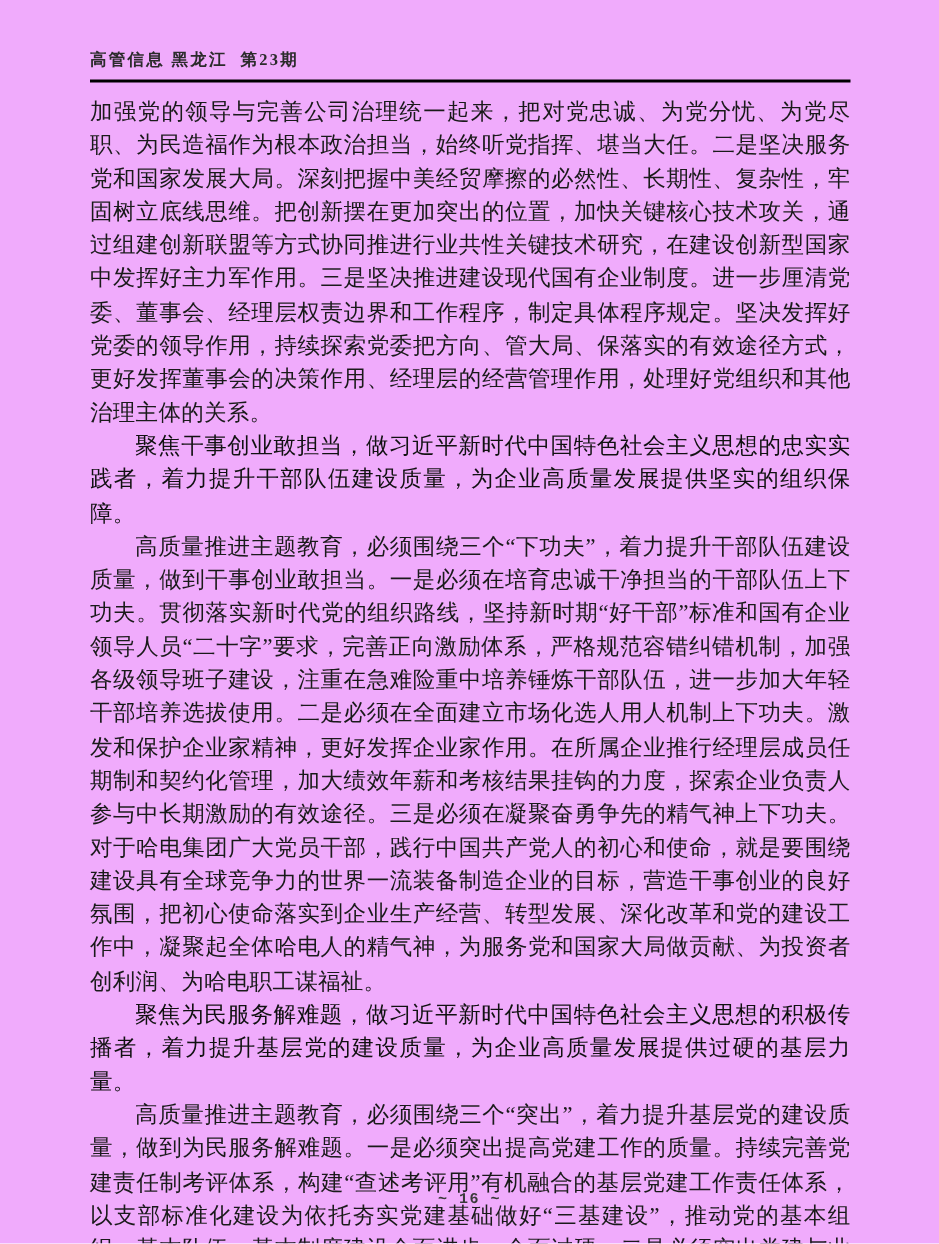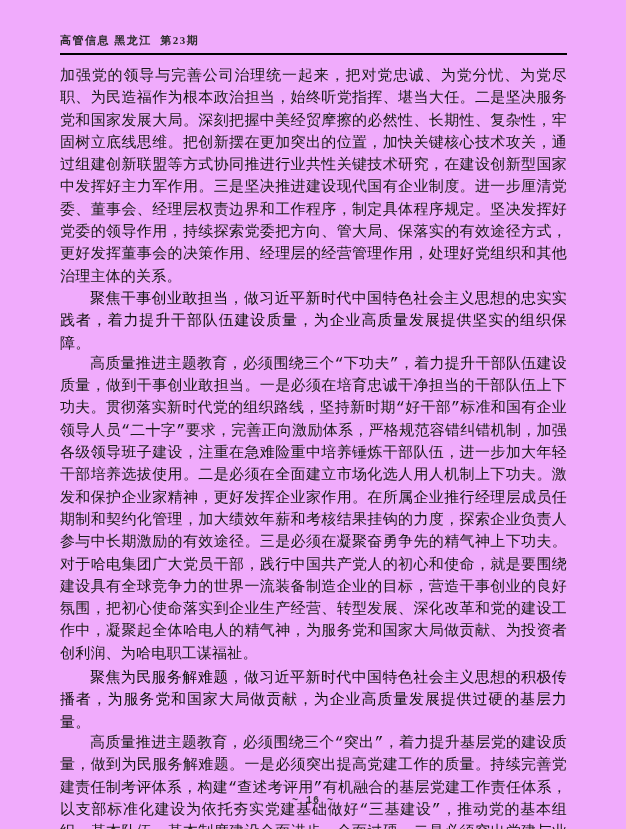--- a/index.html
+++ b/index.html
@@ -42,21 +42,20 @@
     font-size: 15px;
     line-height: 22.3px;
     letter-spacing: 0.2px;
   }
   .content p {
     margin: 0;
     padding: 0;
   }
   .para-indent {
     text-indent: 2em;
-    font-family: Liberation Mono, monospace;
   }
   .para-bold {
     text-indent: 2em;
     font-family: "Liberation Sans", "DejaVu Sans", sans-serif;
     font-weight: 400;
     color: #111111;
   }
   .footer {
     position: absolute;
     bottom: 22px;
@@ -78,21 +77,21 @@
 <div class="page">
 
   <div class="header">
     <span class="header-title">高管信息 黑龙江  第23期</span>
   </div>
 
   <div class="content">
     <p class="para-plain">加强党的领导与完善公司治理统一起来，把对党忠诚、为党分忧、为党尽职、为民造福作为根本政治担当，始终听党指挥、堪当大任。二是坚决服务党和国家发展大局。深刻把握中美经贸摩擦的必然性、长期性、复杂性，牢固树立底线思维。把创新摆在更加突出的位置，加快关键核心技术攻关，通过组建创新联盟等方式协同推进行业共性关键技术研究，在建设创新型国家中发挥好主力军作用。三是坚决推进建设现代国有企业制度。进一步厘清党委、董事会、经理层权责边界和工作程序，制定具体程序规定。坚决发挥好党委的领导作用，持续探索党委把方向、管大局、保落实的有效途径方式，更好发挥董事会的决策作用、经理层的经营管理作用，处理好党组织和其他治理主体的关系。</p>
     <p class="para-bold">聚焦干事创业敢担当，做习近平新时代中国特色社会主义思想的忠实实践者，着力提升干部队伍建设质量，为企业高质量发展提供坚实的组织保障。</p>
     <p class="para-indent">高质量推进主题教育，必须围绕三个“下功夫”，着力提升干部队伍建设质量，做到干事创业敢担当。一是必须在培育忠诚干净担当的干部队伍上下功夫。贯彻落实新时代党的组织路线，坚持新时期“好干部”标准和国有企业领导人员“二十字”要求，完善正向激励体系，严格规范容错纠错机制，加强各级领导班子建设，注重在急难险重中培养锤炼干部队伍，进一步加大年轻干部培养选拔使用。二是必须在全面建立市场化选人用人机制上下功夫。激发和保护企业家精神，更好发挥企业家作用。在所属企业推行经理层成员任期制和契约化管理，加大绩效年薪和考核结果挂钩的力度，探索企业负责人参与中长期激励的有效途径。三是必须在凝聚奋勇争先的精气神上下功夫。对于哈电集团广大党员干部，践行中国共产党人的初心和使命，就是要围绕建设具有全球竞争力的世界一流装备制造企业的目标，营造干事创业的良好氛围，把初心使命落实到企业生产经营、转型发展、深化改革和党的建设工作中，凝聚起全体哈电人的精气神，为服务党和国家大局做贡献、为投资者创利润、为哈电职工谋福祉。</p>
-    <p class="para-bold">聚焦为民服务解难题，做习近平新时代中国特色社会主义思想的积极传播者，为服务党和国家大局做贡献，为企业高质量发展提供过硬的基层力量。</p>
+    <p class="para-bold">聚焦为民服务解难题，做习近平新时代中国特色社会主义思想的积极传播者，着力提升基层党的建设质量，为企业高质量发展提供过硬的基层力量。</p>
     <p class="para-indent">高质量推进主题教育，必须围绕三个“突出”，着力提升基层党的建设质量，做到为民服务解难题。一是必须突出提高党建工作的质量。持续完善党建责任制考评体系，构建“查述考评用”有机融合的基层党建工作责任体系，以支部标准化建设为依托夯实党建基础做好“三基建设”，推动党的基本组织、基本队伍、基本制度建设全面进步、全面过硬。二是必须突出党建与业务深度融合。把“提质增效党员先行”作为哈电集团党委必须长期坚持的党建载体，并将紧跟中央要求和集团发展需要不断丰富内涵，促进党建责任制和生产经营责任制有效联动、同向发力，实现基层党建和业务工作互相促进。三是必须突出以人民为中心的思想。全心全意依靠职工办企业，把职工的大事小情放在心上、抓在手上，坚持常态化为职工办实事、办好事,以“让职工生活得更殷实”为出发点和落脚点抓发展、抓改革，以实际行动让职工享受到企业高质量发展的成果。</p>
   </div>
 
   <div class="footer">
     <span class="page-number">~ 16 ~</span>
   </div>
 
 </div>
 
 </body></html>

